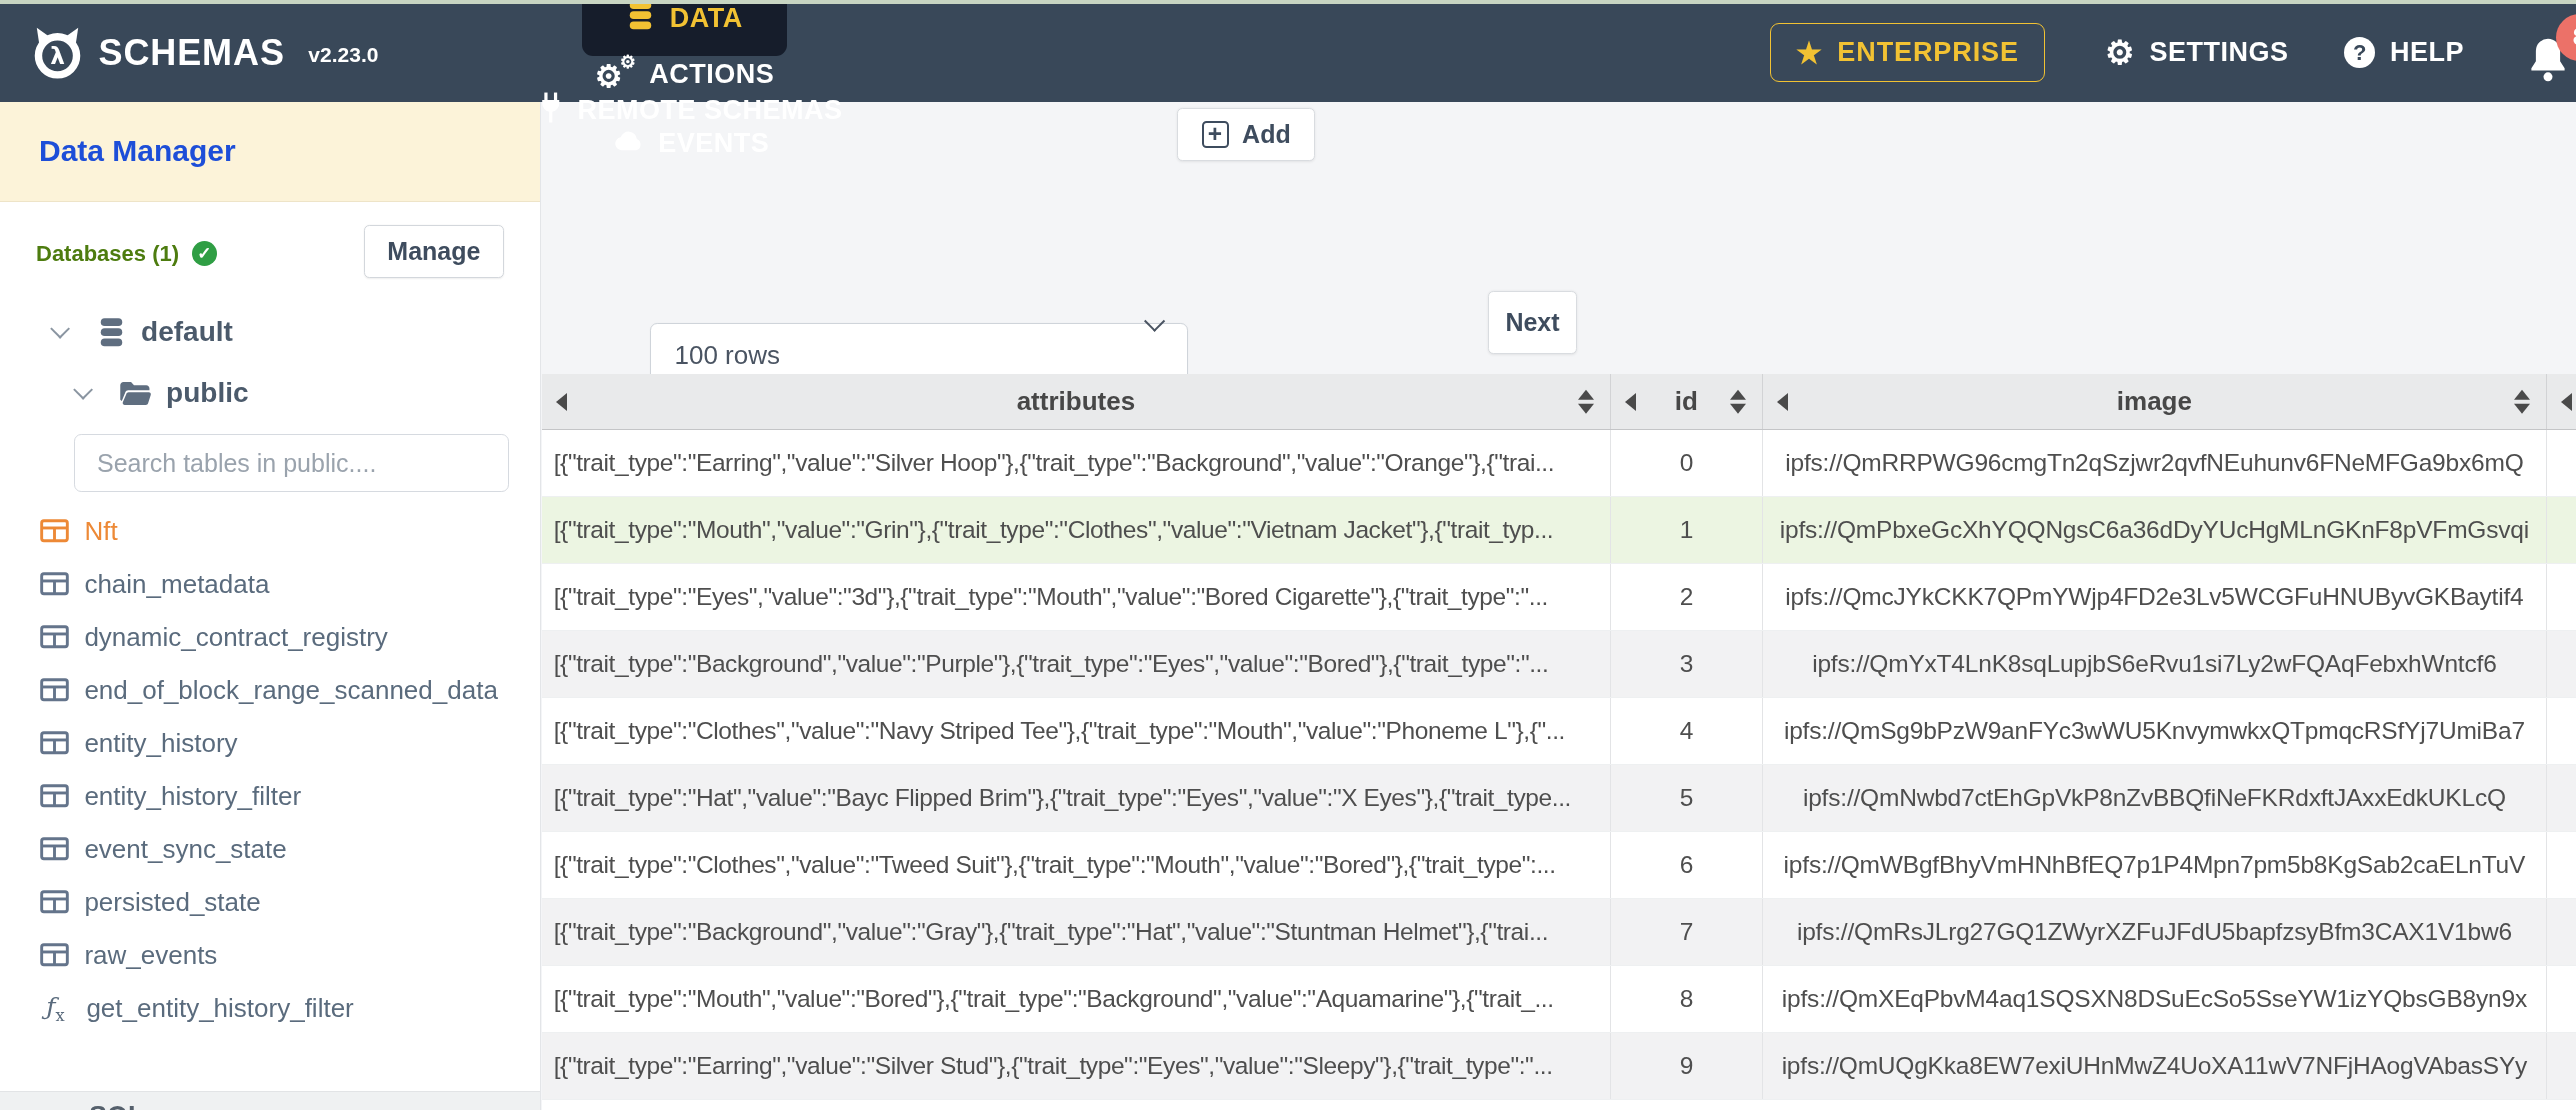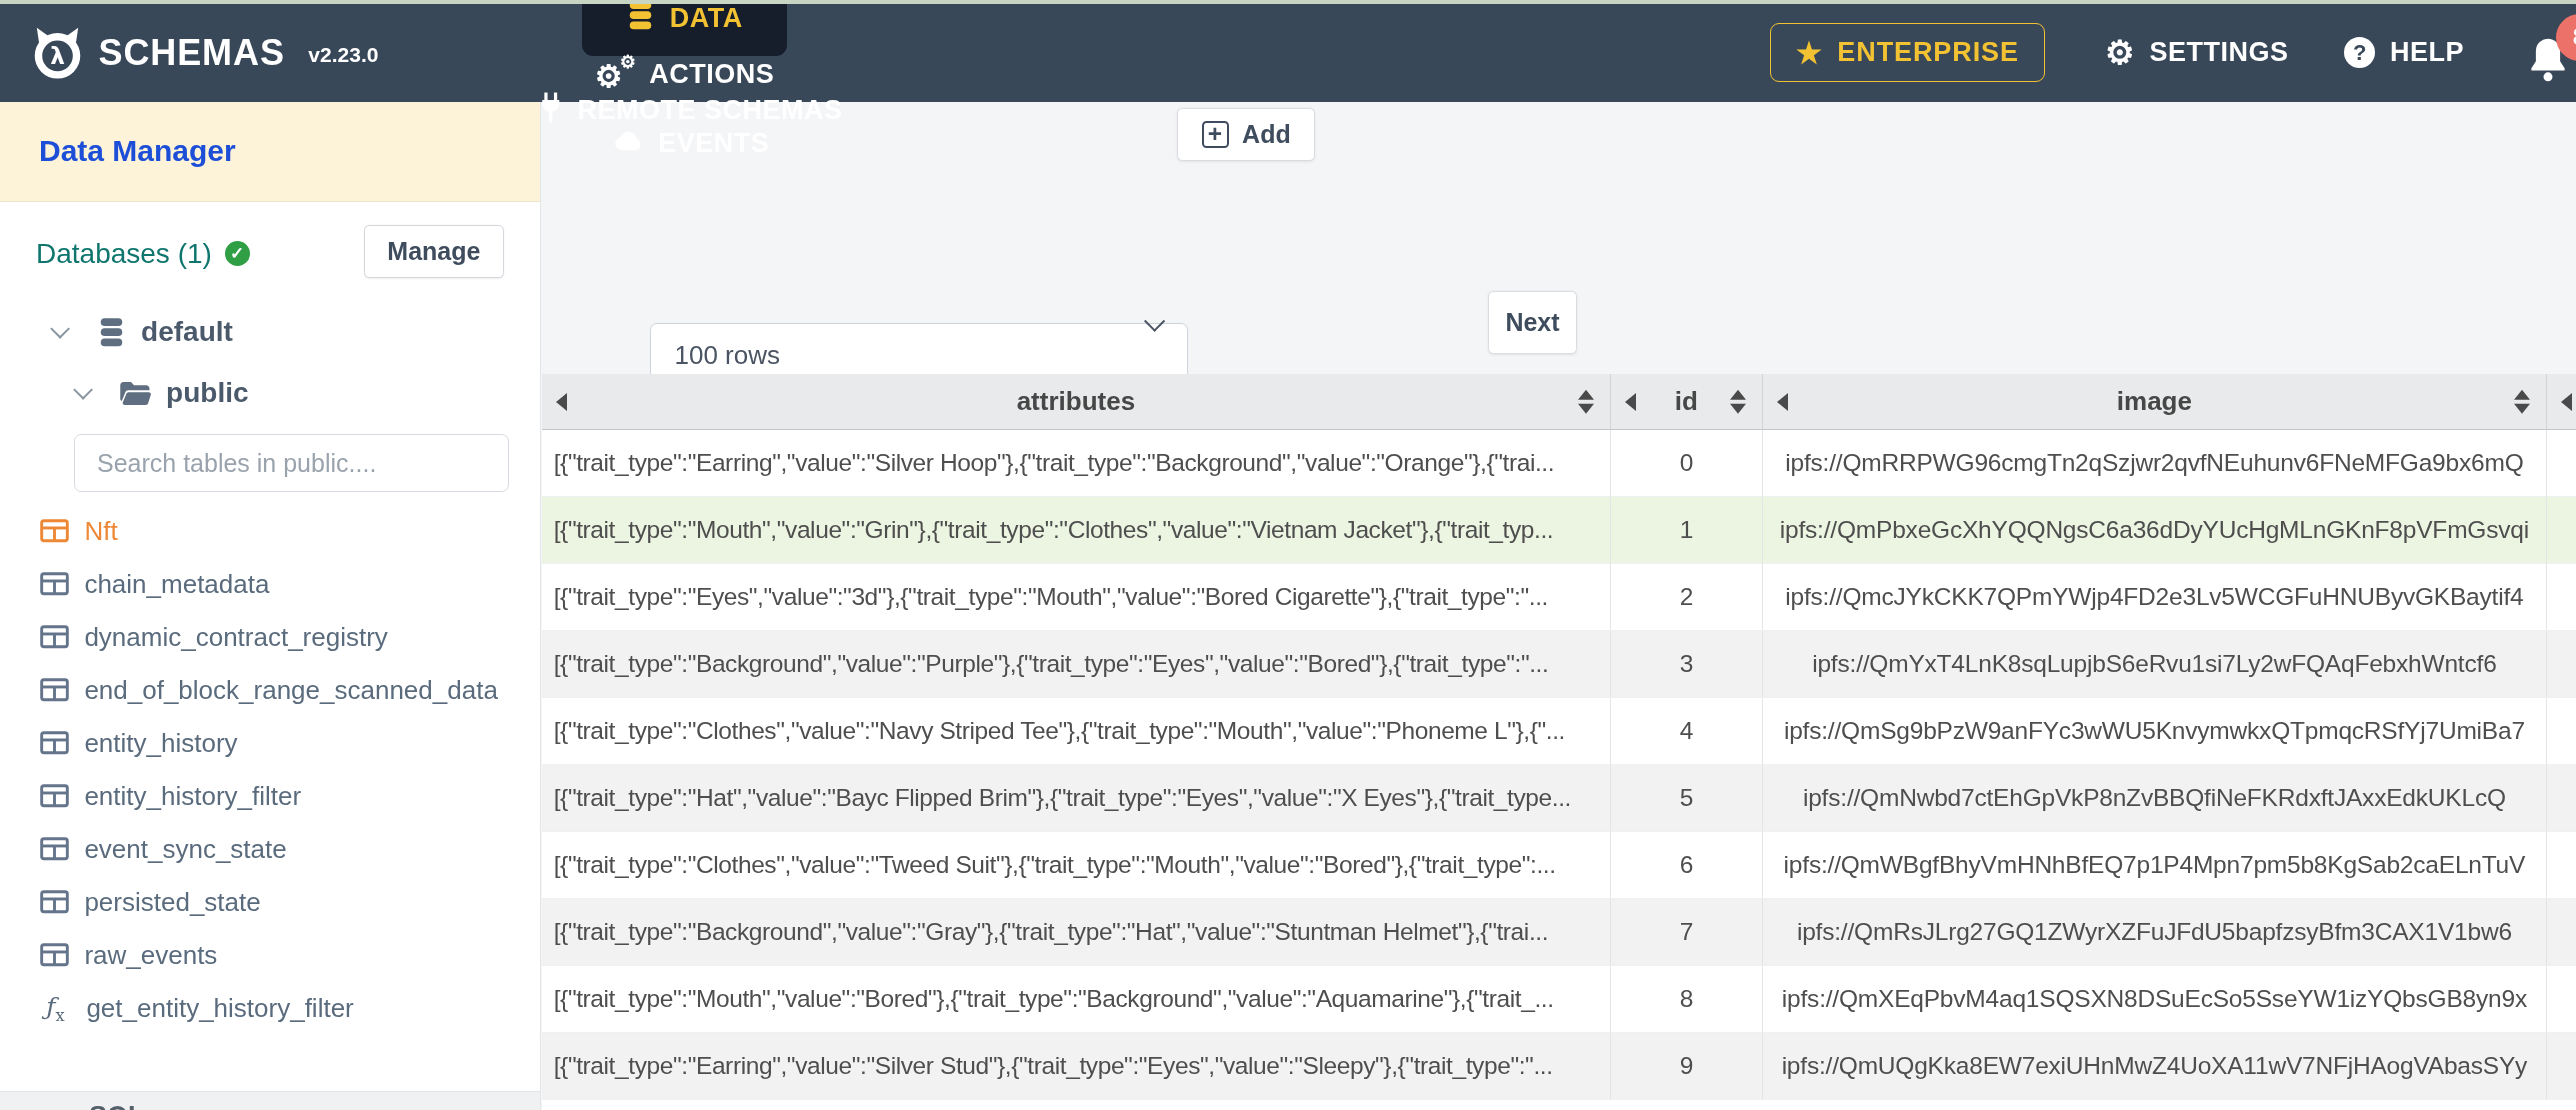--- a/index.html
+++ b/index.html
@@ -47,21 +47,21 @@
   .notif-badge{ position:absolute; right:-27px; top:-7.2px; width:47px; height:47px; border-radius:50%;
     background:var(--badge_red); color:#fff; font-size:24.5px; font-weight:700;
     display:flex; align-items:center; justify-content:center;}
 
   
   .sidebar{ position:absolute; top:101px; left:0; width:541px; bottom:0; background:#fff;
     border-right:0.9px solid #e3e5e8;}
   .sidebar-title{ height:101px; background:var(--sidebar_band_cream); display:flex; align-items:center;
     padding-left:39px; font-size:30px; font-weight:700; color:#1d4ed8; border-bottom:0.9px solid #eee4c8;}
   .db-row{ position:relative; margin:25px 36px 0 36px; height:53px; display:flex; align-items:center;}
-  .db-label{ font-size:28px; font-weight:400; color:#0f766e;}
+  .db-label{ font-size:22px; font-weight:700; color:#4d7c0f;}
   .check-circle{ width:25px; height:25px; margin-left:12.7px; border-radius:50%; background:var(--check_green);
     color:#fff; font-size:17px; font-weight:700; display:flex; align-items:center; justify-content:center;}
   .manage-btn{ position:absolute; right:0; top:-1.8px; background:#fff; border:0.9px solid #d3d7dc;
     border-radius:5.4px; padding:11px 22.6px; font-size:25px; font-weight:700; color:#3e4c5e;
     box-shadow:0 0.9px 1.8px rgba(0,0,0,.07); cursor:pointer;}
   .tree-row{ display:flex; align-items:center; cursor:pointer;}
   .tree-default{ margin:36px 0 0 53px;}
   .tree-public{ margin:29px 0 0 76px;}
   .chev{ width:13.6px; height:13.6px; border-left:2.7px solid #8a95a1; border-bottom:2.7px solid #8a95a1;
     transform:rotate(-45deg); margin-top:-7.2px;}

